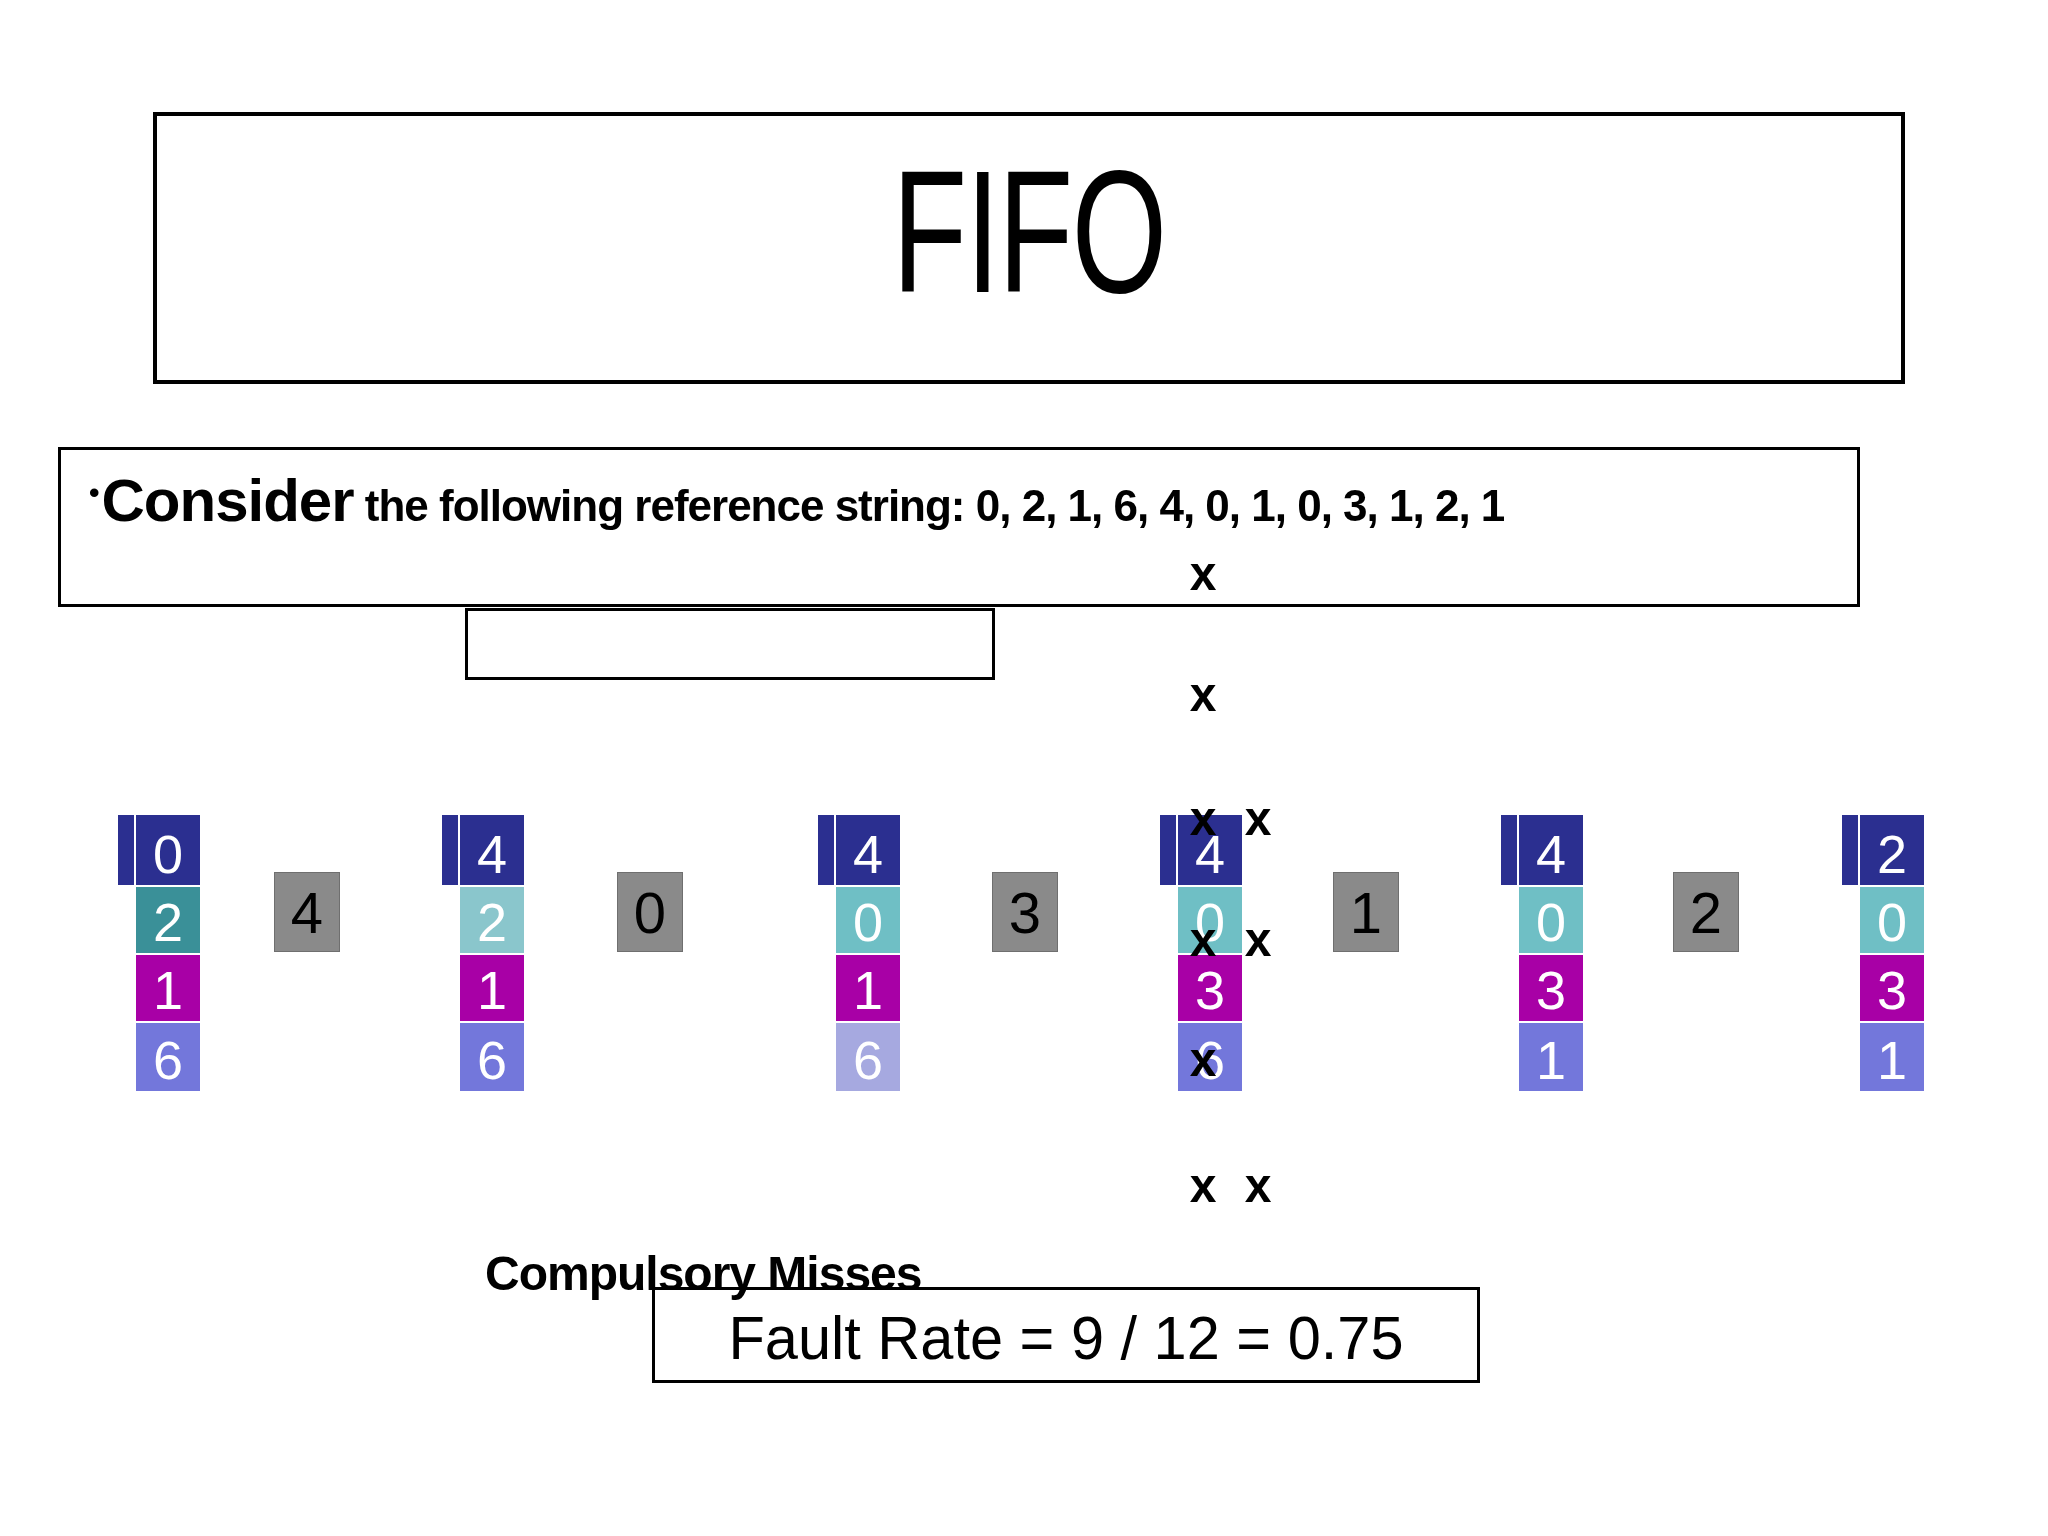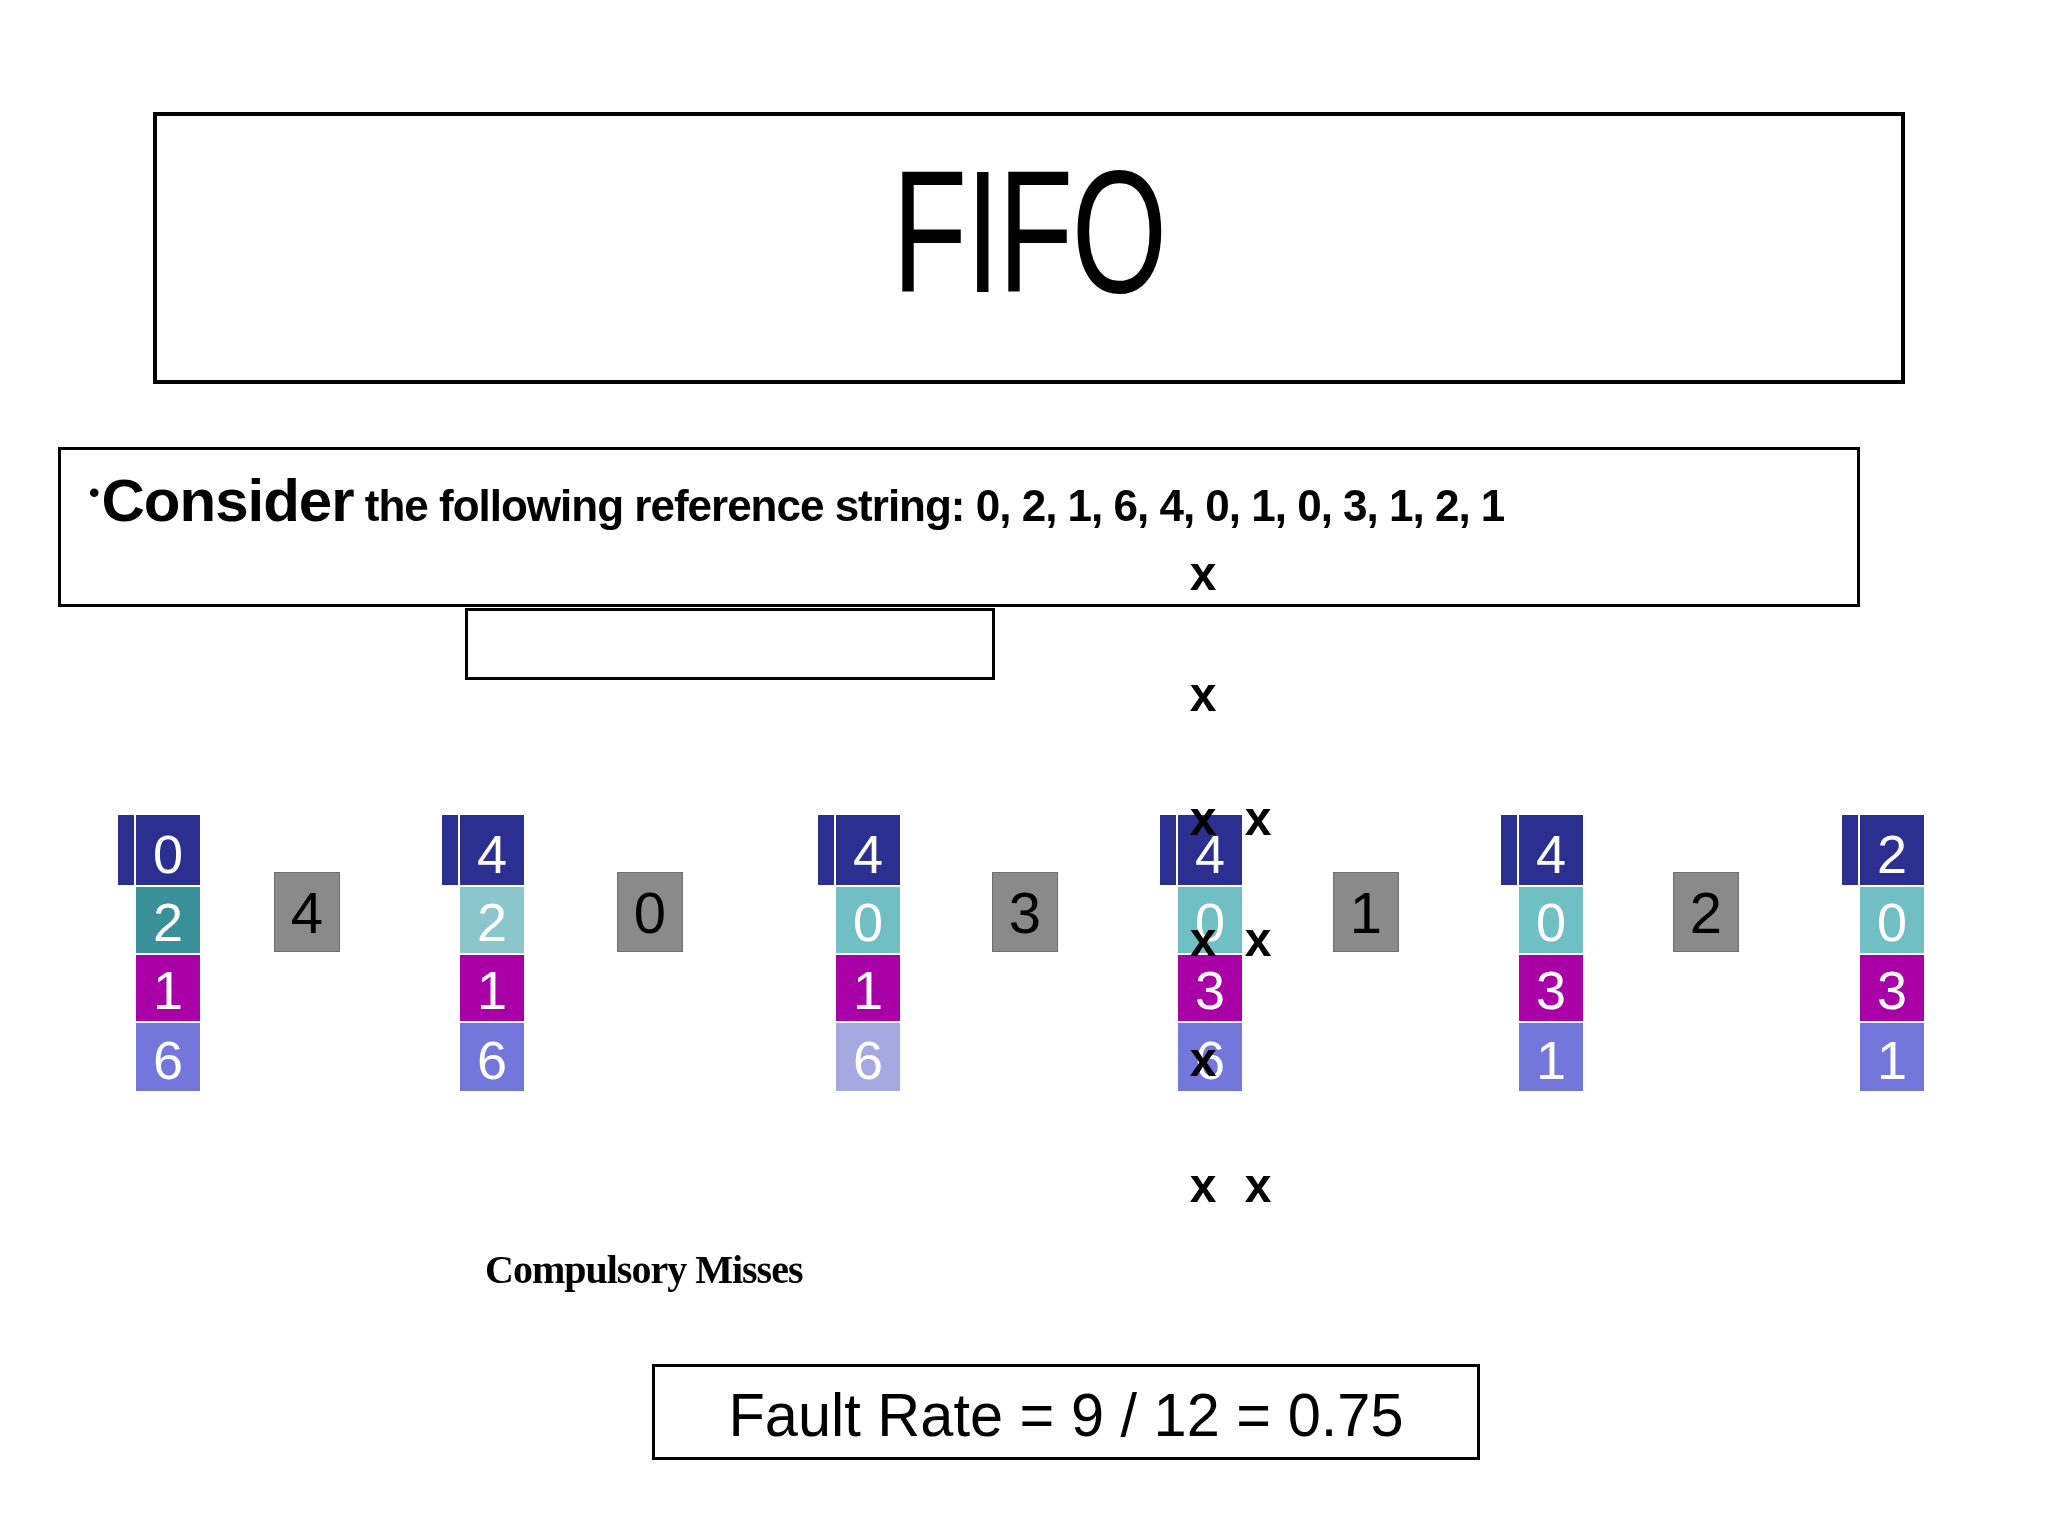--- a/index.html
+++ b/index.html
@@ -32,24 +32,24 @@
     position:absolute;width:66px;height:80px;top:872px;box-sizing:border-box;
     color:#000;font-size:58px;font-weight:400;
     display:flex;align-items:center;justify-content:center;
     border:1px solid #6f6f6f;
   }
   .fault-mark{
     position:absolute;transform:translate(-50%,-50%);
     font-size:48px;font-weight:700;color:#000;line-height:1;z-index:5;
   }
   .compulsory{
-    position:absolute;left:485px;top:1246px;font-size:40px;font-weight:700;
-    color:#000;z-index:3;white-space:nowrap;letter-spacing:-1px;font-family:Liberation Serif, serif;
+    position:absolute;left:485px;top:1246px;font-size:48px;font-weight:700;
+    color:#000;z-index:3;white-space:nowrap;letter-spacing:-1px;
   }
-  .fault-box{left:652px;top:1364px;width:828px;height:96px;border-width:3px;background:transparent;z-index:2;}
+  .fault-box{left:652px;top:1287px;width:828px;height:96px;border-width:3px;background:transparent;z-index:2;}
   .fault-text{
     position:absolute;left:0;right:0;top:12px;text-align:center;
     font-size:62px;font-weight:400;color:#000;white-space:nowrap;
     transform:scaleX(0.96);transform-origin:50% 50%;
   }
 </style>
 </head>
 <body>
 
 <div class="slide">

